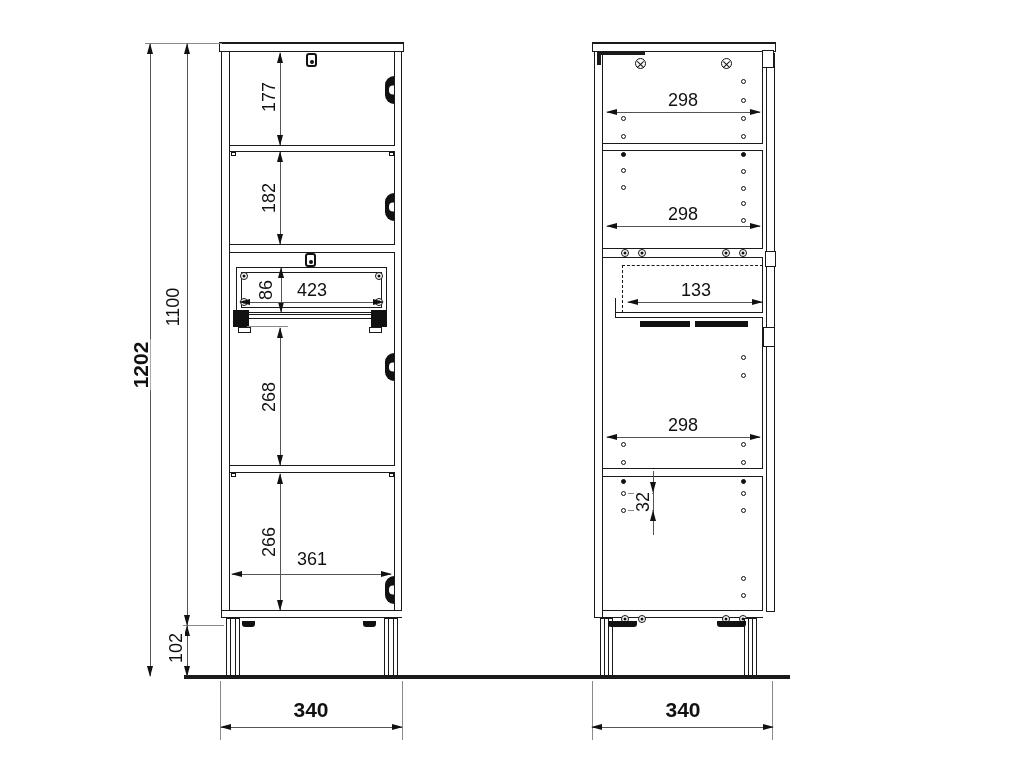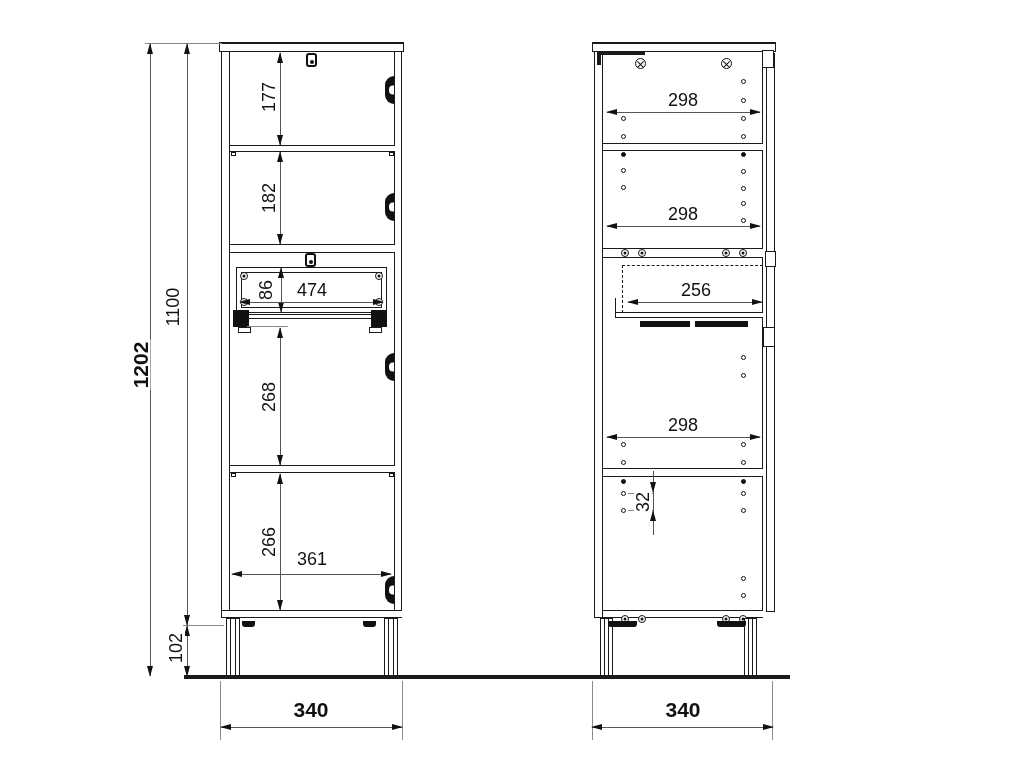--- a/index.html
+++ b/index.html
@@ -136,21 +136,21 @@
   <div class="dim-v" style="left:281px;top:268px;height:44px;">
     <i class="ar up"></i>
       <i class="ar down"></i>
   </div>
   <div class="lbl rot" style="left:266px;top:290px;">86</div>
 
   <div class="dim-h" style="left:240px;top:302px;width:143px;">
     <i class="ar left"></i>
       <i class="ar right"></i>
   </div>
-  <div class="lbl" style="left:312px;top:290px;">474</div>
+  <div class="lbl" style="left:312px;top:290px;">423</div>
 
   <div class="dim-v" style="left:280px;top:328px;height:137px;">
     <i class="ar up"></i>
       <i class="ar down"></i>
   </div>
   <div class="lbl rot" style="left:269px;top:397px;">268</div>
 
   <div class="dim-v" style="left:280px;top:474px;height:136px;">
     <i class="ar up"></i>
       <i class="ar down"></i>
@@ -247,21 +247,21 @@
   <div class="dim-h" style="left:607px;top:226px;width:153px;">
     <i class="ar left"></i>
       <i class="ar right"></i>
   </div>
   <div class="lbl" style="left:683px;top:214px;">298</div>
 
   <div class="dim-h" style="left:628px;top:302px;width:134px;">
     <i class="ar left"></i>
       <i class="ar right"></i>
   </div>
-  <div class="lbl" style="left:696px;top:290px;">256</div>
+  <div class="lbl" style="left:696px;top:290px;">133</div>
 
   <div class="dim-h" style="left:607px;top:437px;width:153px;">
     <i class="ar left"></i>
       <i class="ar right"></i>
   </div>
   <div class="lbl" style="left:683px;top:425px;">298</div>
 
   <div class="gln" style="left:628px;top:493px;width:26px;height:1px;"></div>
   <div class="gln" style="left:628px;top:510px;width:26px;height:1px;"></div>
   <div class="dim-v" style="left:653px;top:471px;height:64px;">

